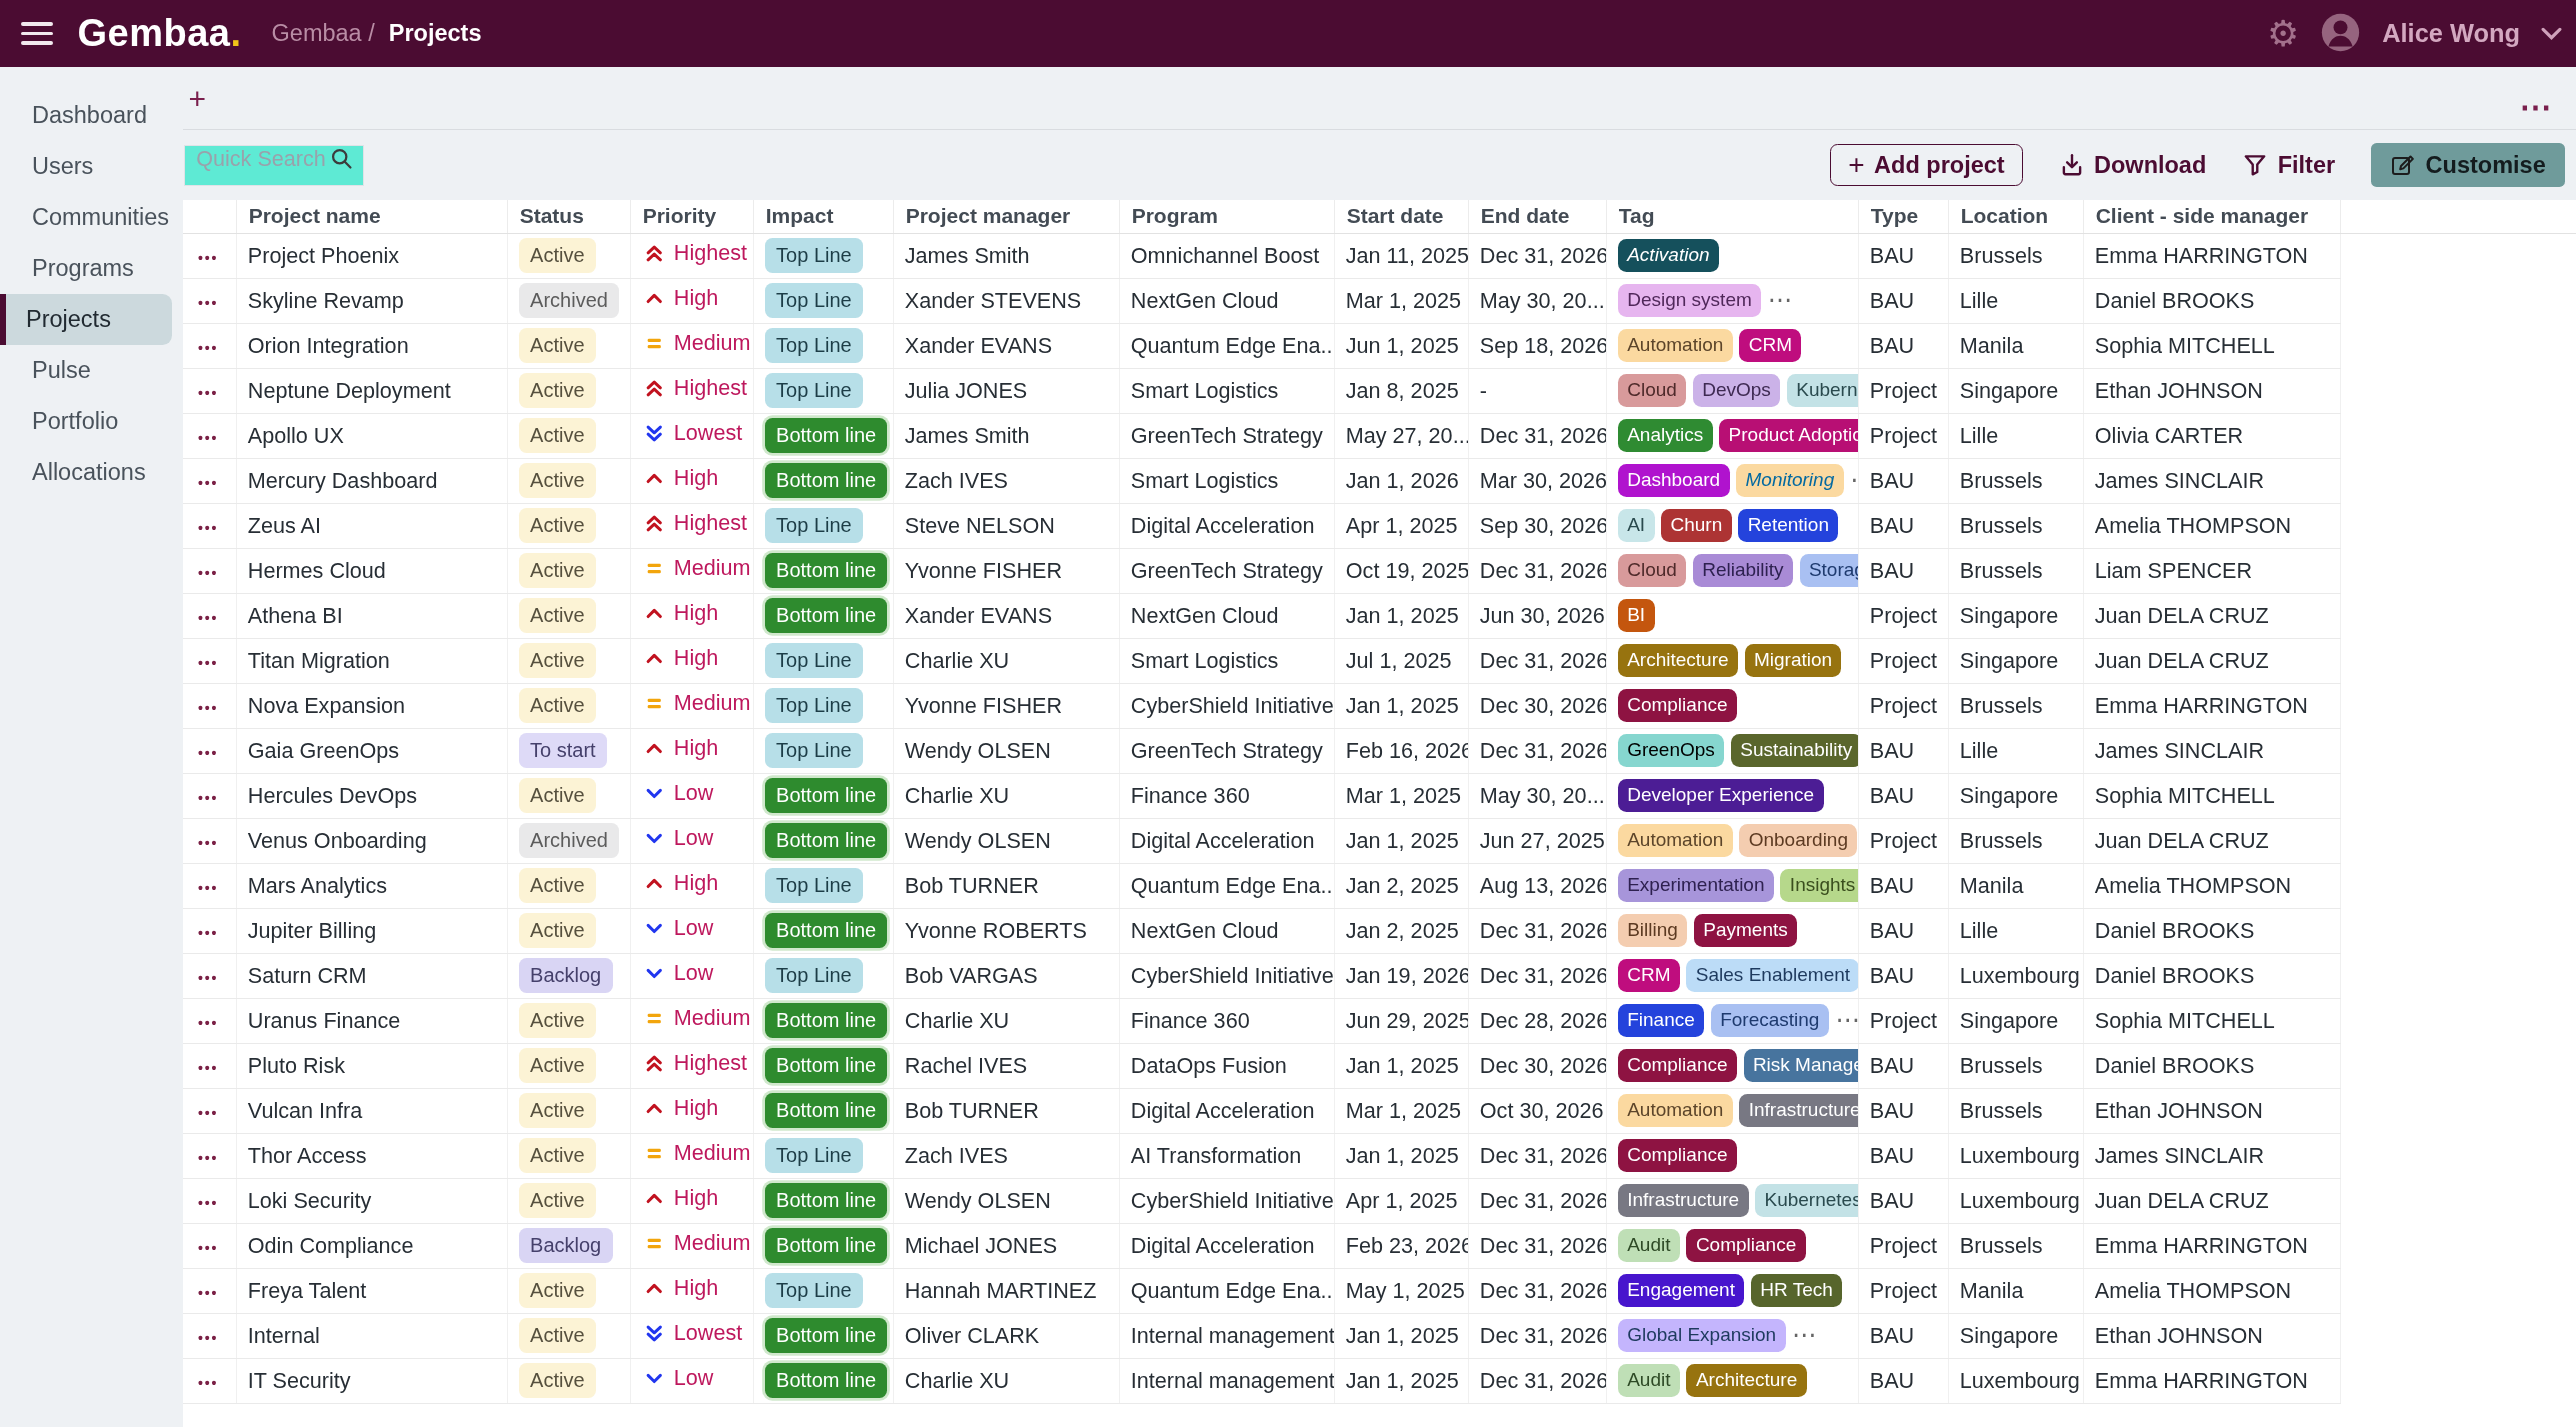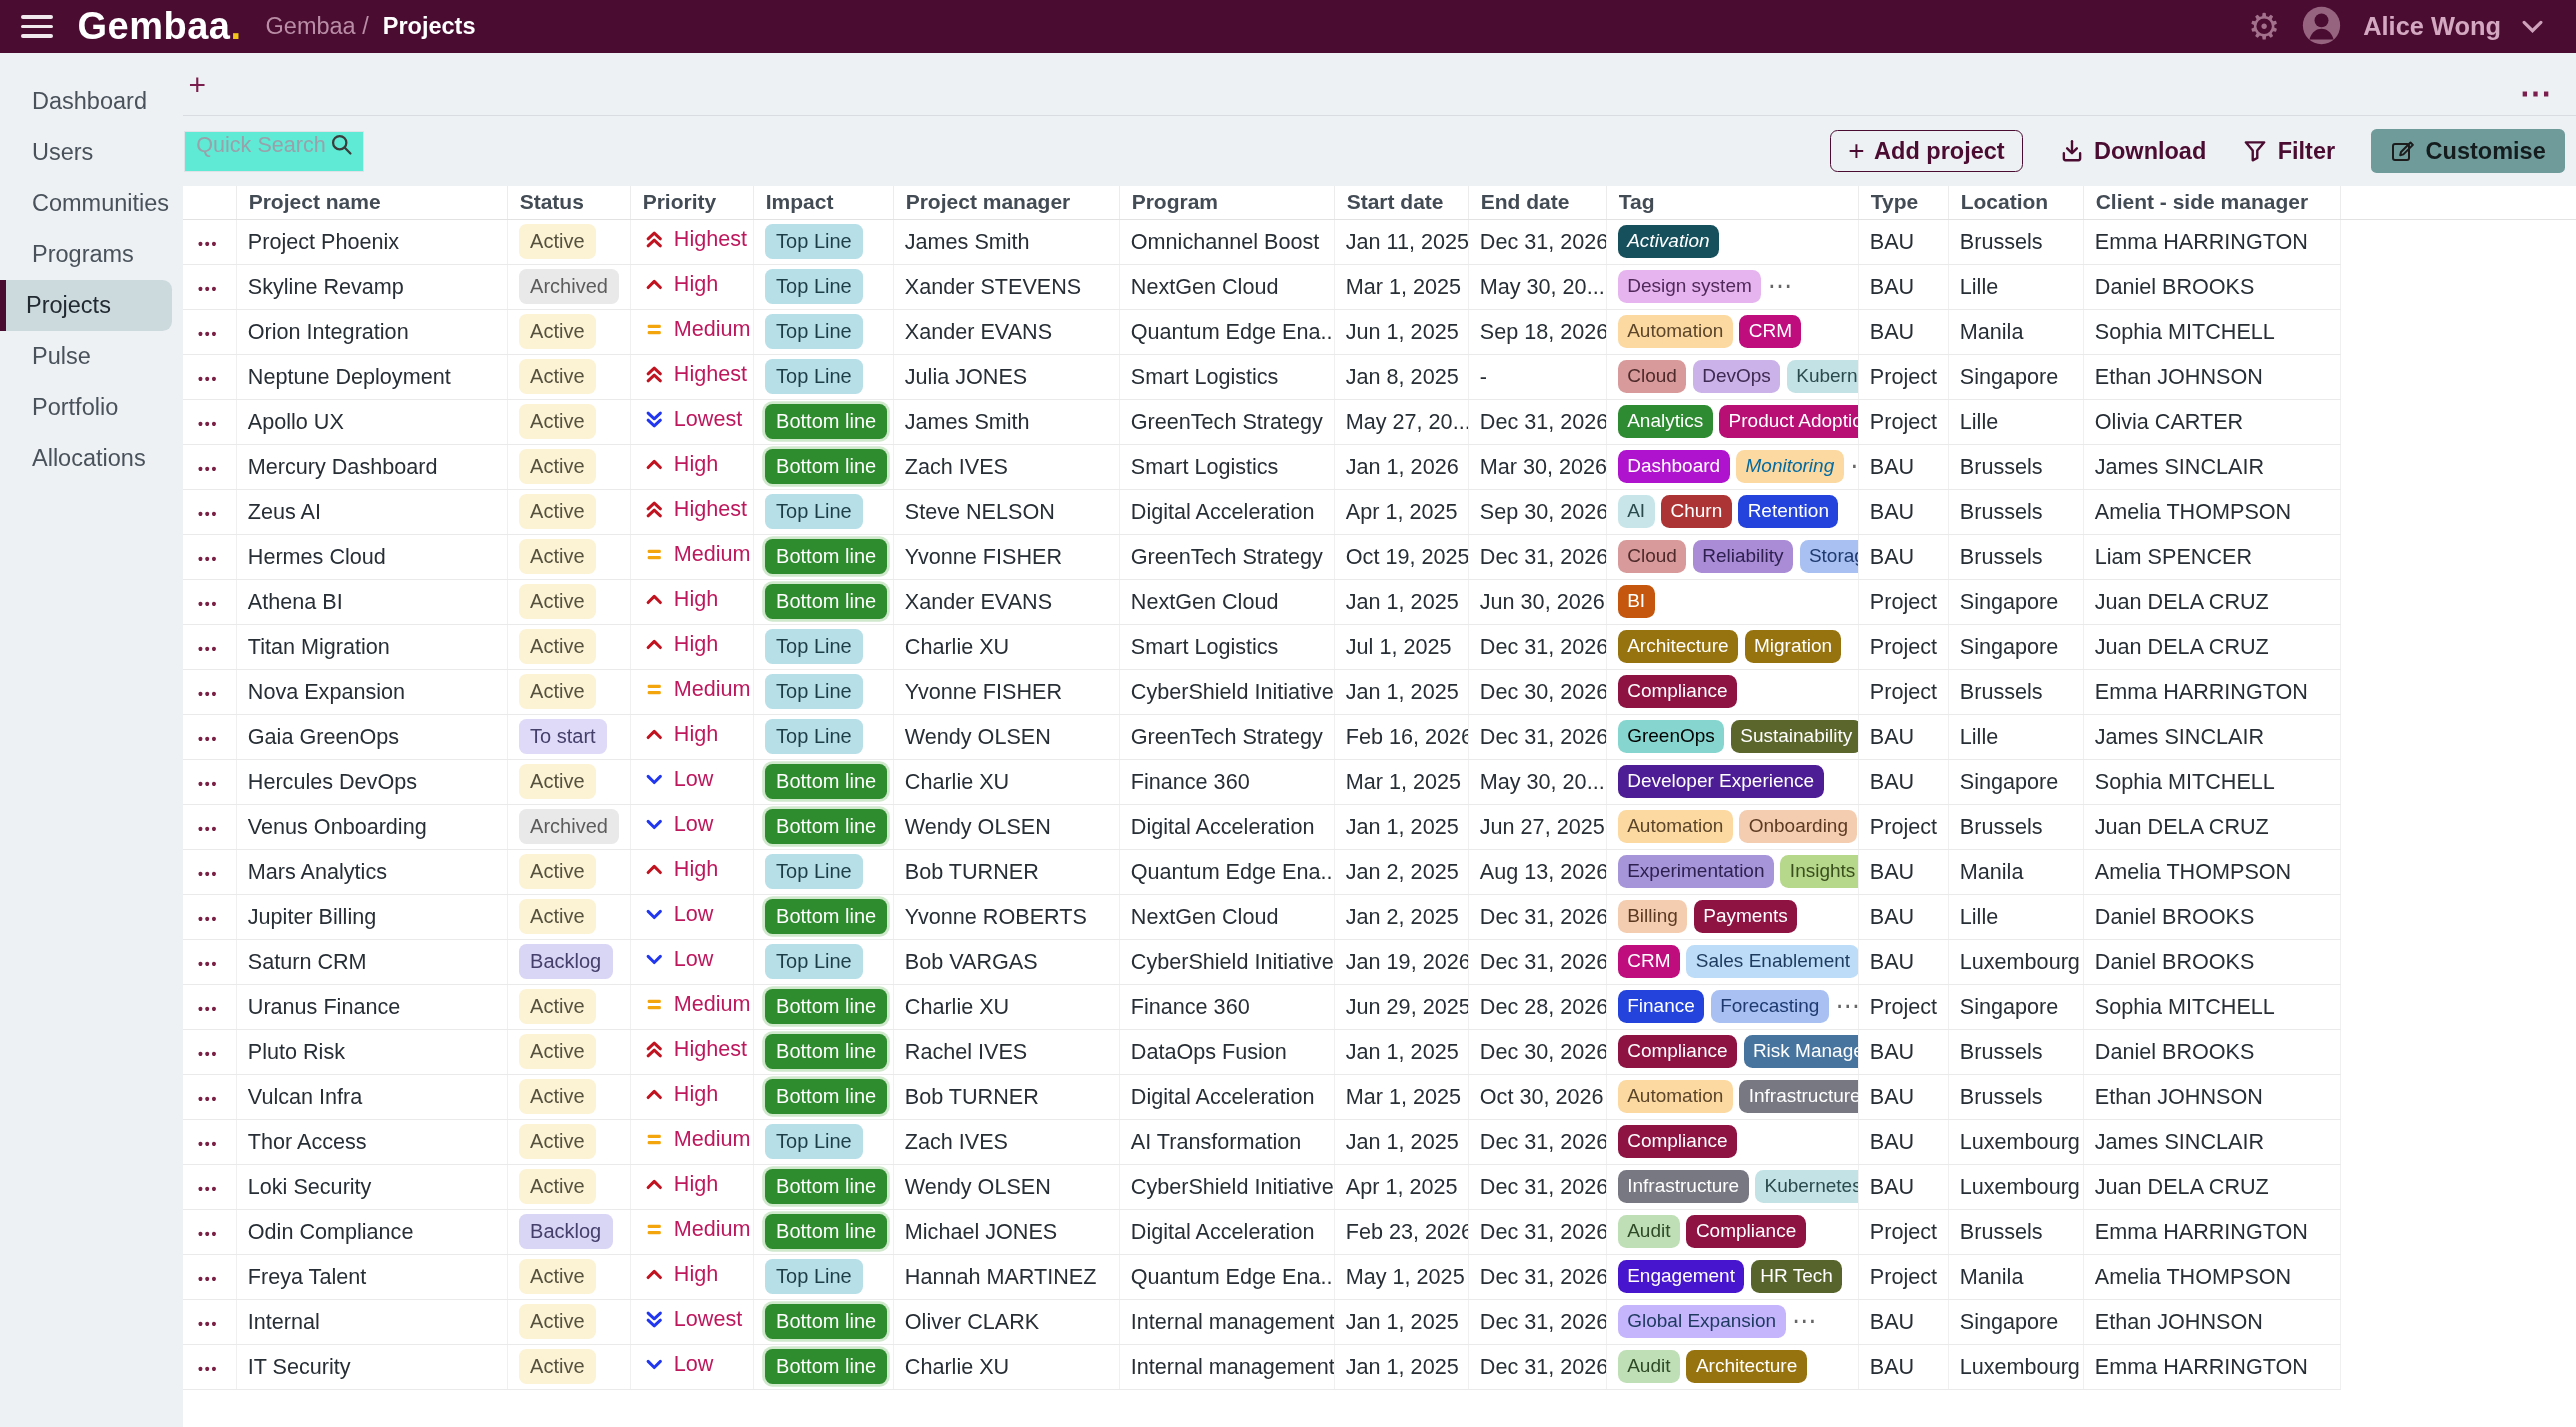--- a/index.html
+++ b/index.html
@@ -1,26 +1,26 @@
 <!DOCTYPE html>
 <html style="font-size:15px"><head>
 <meta charset="utf-8">
 <style>
   * { box-sizing: border-box; margin: 0; padding: 0; }
   html,body { width: 2576px; height: 1427px; overflow: hidden; }
   body { font-family: "Liberation Sans", sans-serif; background: #eef1f4; color: #2c3238; }
   .app { display: flex; flex-direction: column; width: 2576px; height: 1427px; }
 
   
-  .topbar { height: 53px; background: #4b0c32; display: flex; align-items: center; padding: 0 33px 0 21px; flex: 0 0 auto; }
+  .topbar { height: 67px; background: #4b0c32; display: flex; align-items: center; padding: 0 14px 0 21px; flex: 0 0 auto; }
   .hamburger { display: flex; flex-direction: column; gap: 5.6px; cursor: pointer; margin-right: 24.5px; }
   .hamburger span { display: block; width: 32px; height: 3.8px; border-radius: 1.9px; background: #f2e9ee; }
   .logo { font-size: 38px; font-weight: 800; color: #ffffff; letter-spacing: 0.5px; }
   .logo .dot { color: #f0c419; }
-  .breadcrumb { margin-left: 24px; font-size: 23.5px; }
+  .breadcrumb { margin-left: 30px; font-size: 23.5px; }
   .breadcrumb .pre { color: #b98da5; font-weight: 400; }
   .breadcrumb .cur { color: #ffffff; font-weight: 700; margin-left: 7.5px; }
   .topbar-right { margin-left: auto; display: flex; align-items: center; gap: 21px; }
   .gear { font-family: "DejaVu Sans", sans-serif; font-size: 36px; color: #a3718c; line-height: 1; cursor: pointer; }
   .user-name { font-size: 25.4px; font-weight: 700; color: #d3a8c0; }
 
   
   .main { flex: 1; display: flex; min-height: 0; }
   .sidebar { width: 183px; flex: 0 0 183px; padding-top: 22.6px; }
   .side-item { height: 51px; display: flex; align-items: center; padding-left: 26px; font-size: 23.5px; color: #49525b; cursor: pointer; border-left: 6.6px solid transparent; }

